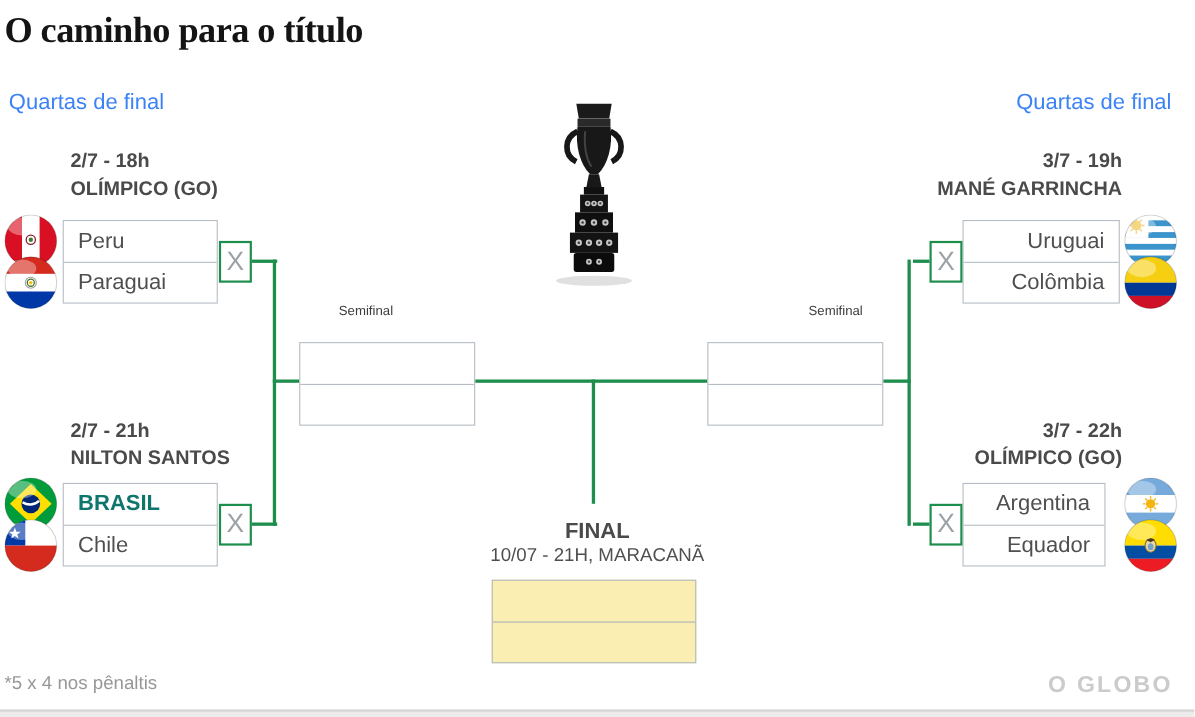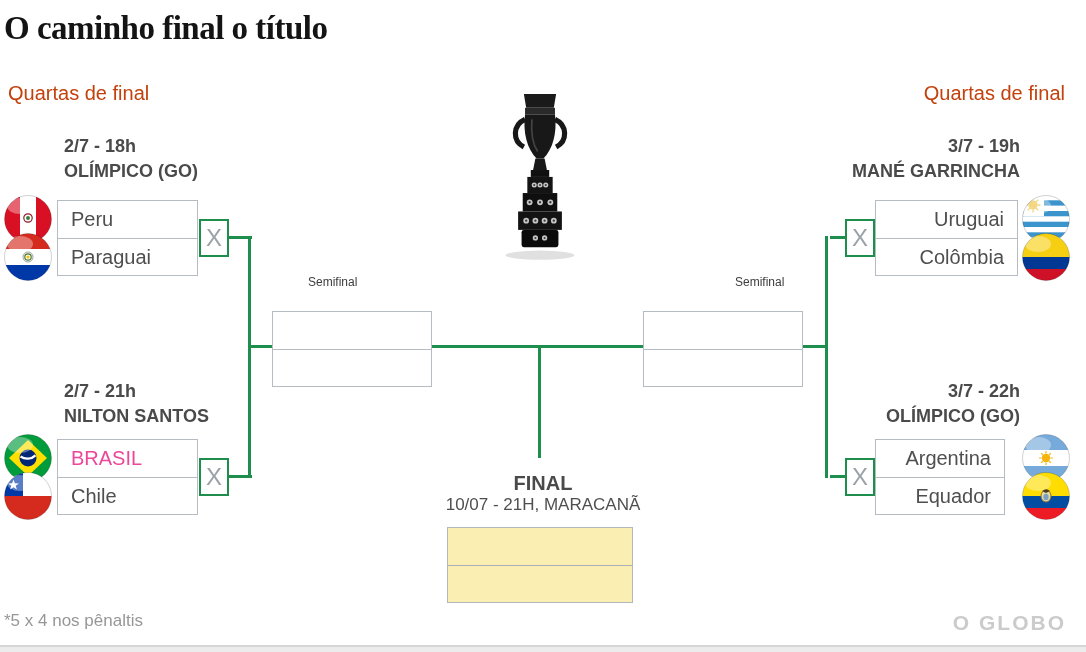--- a/index.html
+++ b/index.html
@@ -3,32 +3,32 @@
 <meta charset="utf-8">
 <style>
   html,body{margin:0;padding:0;background:#fff;}
   .stage{position:relative;width:1086px;height:652px;background:#ffffff;overflow:hidden;
          font-family:"Liberation Sans", sans-serif;}
   .abs{position:absolute;}
 
   .title{left:4px;top:10px;font-family:"Liberation Serif", serif;font-weight:700;
          font-size:33px;color:#141414;letter-spacing:-0.5px;}
 
-  .stage-label{font-size:20px;color:#c2410c;}
+  .stage-label{font-size:20px;color:#3b82f6;}
   .sem-label{font-size:12px;color:#3c3c3c;margin-left:34px;}
 
   .match-head{font-size:18px;font-weight:700;color:#4a4a4a;line-height:25px;}
   .match-head.right{text-align:right;}
 
   .team-box{background:#fff;border:1px solid #b5bcc4;z-index:2;box-sizing:border-box;}
   .team-row{height:37px;display:flex;align-items:center;font-size:20px;color:#4f4f4f;
             padding:0 13px;box-sizing:border-box;}
   .team-row + .team-row{border-top:1px solid #b5bcc4;}
   .team-box.rightside .team-row{justify-content:flex-end;}
-  .team-bold{font-weight:400;color:#ec4899;}
+  .team-bold{font-weight:700;color:#0f766e;}
 
   .line{position:absolute;background:#1e8e4d;z-index:1;}
 
   .xbox{position:absolute;width:26px;height:34px;background:#fff;border:2px solid #1e8e4d;
         z-index:3;display:flex;align-items:center;justify-content:center;
         font-size:24px;color:#9aa2a8;font-weight:400;}
 
   .sem-box{background:#fff;border:1px solid #b5bcc4;z-index:2;box-sizing:border-box;}
   .sem-row{height:37px;box-sizing:border-box;}
   .sem-row + .sem-row{border-top:1px solid #b5bcc4;}
@@ -44,21 +44,21 @@
   .foot-note{left:4px;top:611px;font-size:17px;color:#979797;}
   .brand{right:20px;top:611px;font-size:21px;font-weight:700;color:#cbcbcb;letter-spacing:2px;}
   .bottom-strip{left:0;top:645px;width:1086px;height:7px;background:#ececec;
                 border-top:2px solid #d6d6d6;box-sizing:border-box;}
 </style>
 </head>
 <body>
 
 <div class="stage">
 
-  <div class="abs title">O caminho final o título</div>
+  <div class="abs title">O caminho para o título</div>
   <div class="abs stage-label" style="left:8px;top:82px;">Quartas de final</div>
   <div class="abs stage-label" style="right:21px;top:82px;">Quartas de final</div>
   <div class="abs sem-label" style="left:274px;top:275px;">Semifinal</div>
   <div class="abs sem-label" style="left:701px;top:275px;">Semifinal</div>
 
   <div class="line" style="left:228px;top:236px;width:24px;height:3px;"></div>
   <div class="line" style="left:248px;top:236px;width:3px;height:242px;"></div>
   <div class="line" style="left:228px;top:475px;width:24px;height:3px;"></div>
   <div class="line" style="left:248px;top:345px;width:580px;height:3px;"></div>
   <div class="line" style="left:825px;top:236px;width:3px;height:242px;"></div>

